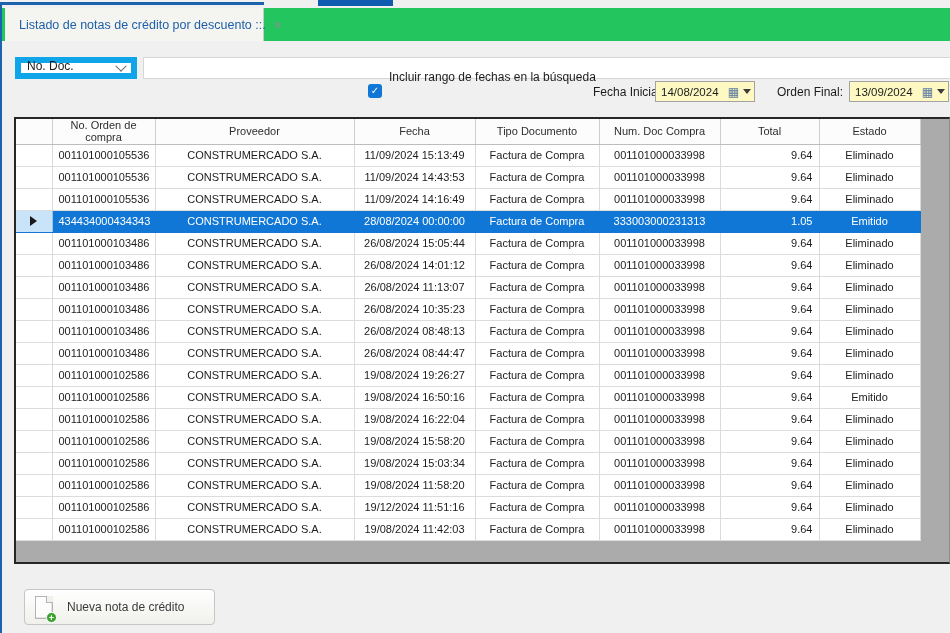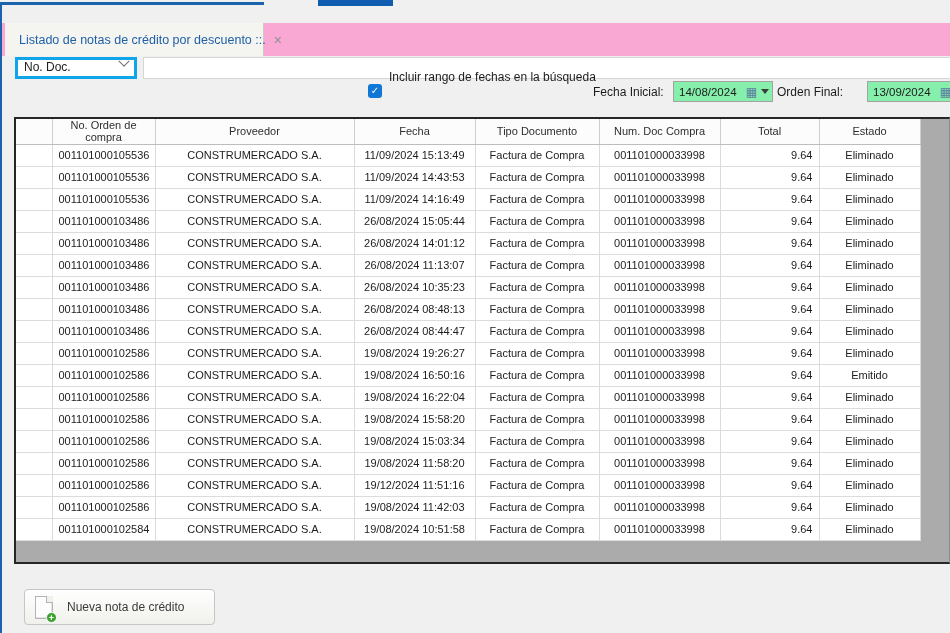--- a/index.html
+++ b/index.html
@@ -13,33 +13,33 @@
   body{
     position:relative;
     background:#f0f0f0;
     font-family:"Liberation Sans","DejaVu Sans",sans-serif;
     color:#1c1c1c;
   }
   
   .left-edge{position:absolute;left:0;top:2px;width:2px;height:631px;background:var(--accent);}
   .top-line{position:absolute;left:0;top:2px;width:264px;height:3px;background:var(--accent);}
   .top-line-dark{position:absolute;left:318px;top:0;width:75px;height:6px;background:#0f5cb0;}
-  .tab-strip{position:absolute;left:2px;top:23px;width:948px;height:33px;background:#f9a8d4;}
+  .tab-strip{position:absolute;left:2px;top:8px;width:948px;height:33px;background:#22c55e;}
   .tab{
     position:absolute;left:3px;top:0;width:259px;height:33px;
     background:#f4f4f0;border-right:1px solid #c9c9c9;
     display:flex;align-items:center;padding:0 12px 0 14px;
   }
   .tab-title{font-size:12.5px;color:var(--tabtext);white-space:nowrap;flex:1;}
   .tab-close{font-size:14px;color:#8f8f8f;margin-left:8px;cursor:default;line-height:1;}
   
   .combo{
     position:absolute;left:15px;top:57px;width:122px;height:22px;
-    background:#fff;border:3px solid #0ea5e9;
-    display:flex;align-items:flex-start;padding:0 6px;font-size:12px;
+    background:#fff;border:6px solid #0ea5e9;
+    display:flex;align-items:flex-end;padding:0 6px;font-size:12px;
   }
   .combo-label{flex:1;color:#1c1c1c;}
   .combo-chevron{
     width:8px;height:8px;border-right:1.5px solid #6f6f6f;border-bottom:1.5px solid #6f6f6f;
     transform:rotate(45deg) translate(-2px,-2px);
   }
   .search-input{
     position:absolute;left:143px;top:57px;width:807px;height:22px;
     background:#fff;border:1px solid #d6d6d6;border-right:none;
     font-size:12px;padding:0 6px;outline:none;
@@ -47,22 +47,22 @@
   }
   
   .checkbox{
     position:absolute;left:368px;top:84px;width:14px;height:14px;border-radius:3px;
     background:var(--sel);color:#fff;font-size:10px;line-height:14px;text-align:center;
   }
   .chk-label{position:absolute;left:389px;top:70px;font-size:12px;color:#1c1c1c;}
   .fi-label{position:absolute;left:593px;top:85px;font-size:12px;color:#1c1c1c;}
   .ff-label{position:absolute;left:777px;top:85px;font-size:12px;color:#1c1c1c;}
   .date-editor{
-    position:absolute;top:81px;height:21px;width:100px;background:#86efac;border:1px solid #a3a3a3;
-    display:flex;align-items:center;padding:0 3px 0 5px;font-size:11.5px;margin-left:18px;
+    position:absolute;top:81px;height:21px;width:100px;background:#fef9c3;border:1px solid #a3a3a3;
+    display:flex;align-items:center;padding:0 3px 0 5px;font-size:11.5px;
   }
   .date-editor.first{left:655px;}
   .date-editor.second{left:849px;}
   .date-value{flex:1;white-space:nowrap;}
   .cal-icon{font-size:12px;color:#5b79a0;margin:0 2px 0 2px;line-height:1;}
   .date-arrow{
     width:0;height:0;border-left:4px solid transparent;border-right:4px solid transparent;
     border-top:5px solid #3c3c3c;margin-left:2px;
   }
   .results-text{position:absolute;left:593px;top:101px;font-size:12px;color:#1c1c1c;margin-top:25px;}
@@ -200,20 +200,32 @@
         <tr>
           <td class="ind"></td>
           <td class="al-c">001101000105536</td>
           <td class="al-l">CONSTRUMERCADO S.A.</td>
           <td class="al-c">11/09/2024 14:16:49</td>
           <td class="al-c">Factura de Compra</td>
           <td class="al-c">001101000033998</td>
           <td class="al-r">9.64</td>
           <td class="al-c">Eliminado</td>
         </tr>
+        <tr class="sel">
+          <td class="ind">
+            <span class="tri"></span>
+          </td>
+          <td class="al-c">434434000434343</td>
+          <td class="al-l">CONSTRUMERCADO S.A.</td>
+          <td class="al-c">28/08/2024 00:00:00</td>
+          <td class="al-c">Factura de Compra</td>
+          <td class="al-c">333003000231313</td>
+          <td class="al-r">1.05</td>
+          <td class="al-c">Emitido</td>
+        </tr>
         <tr>
           <td class="ind"></td>
           <td class="al-c">001101000103486</td>
           <td class="al-l">CONSTRUMERCADO S.A.</td>
           <td class="al-c">26/08/2024 15:05:44</td>
           <td class="al-c">Factura de Compra</td>
           <td class="al-c">001101000033998</td>
           <td class="al-r">9.64</td>
           <td class="al-c">Eliminado</td>
         </tr>
@@ -335,30 +347,20 @@
           <td class="al-c">Factura de Compra</td>
           <td class="al-c">001101000033998</td>
           <td class="al-r">9.64</td>
           <td class="al-c">Eliminado</td>
         </tr>
         <tr>
           <td class="ind"></td>
           <td class="al-c">001101000102586</td>
           <td class="al-l">CONSTRUMERCADO S.A.</td>
           <td class="al-c">19/08/2024 11:42:03</td>
-          <td class="al-c">Factura de Compra</td>
-          <td class="al-c">001101000033998</td>
-          <td class="al-r">9.64</td>
-          <td class="al-c">Eliminado</td>
-        </tr>
-        <tr>
-          <td class="ind"></td>
-          <td class="al-c">001101000102584</td>
-          <td class="al-l">CONSTRUMERCADO S.A.</td>
-          <td class="al-c">19/08/2024 10:51:58</td>
           <td class="al-c">Factura de Compra</td>
           <td class="al-c">001101000033998</td>
           <td class="al-r">9.64</td>
           <td class="al-c">Eliminado</td>
         </tr>
       </tbody>
   </table>
 </div>
 
 <div class="new-btn">

